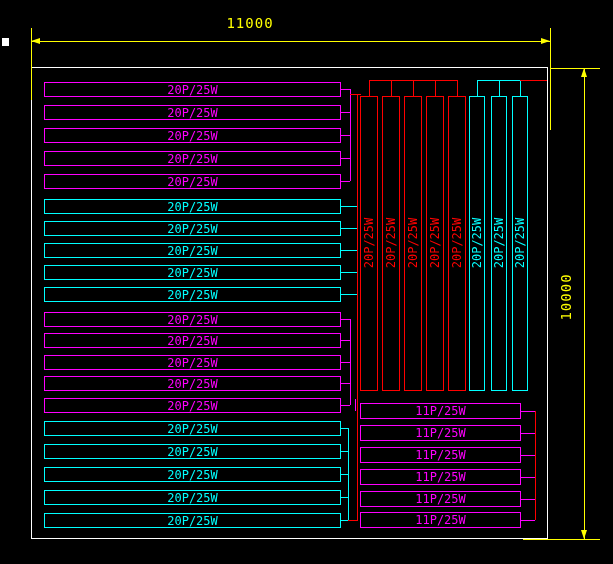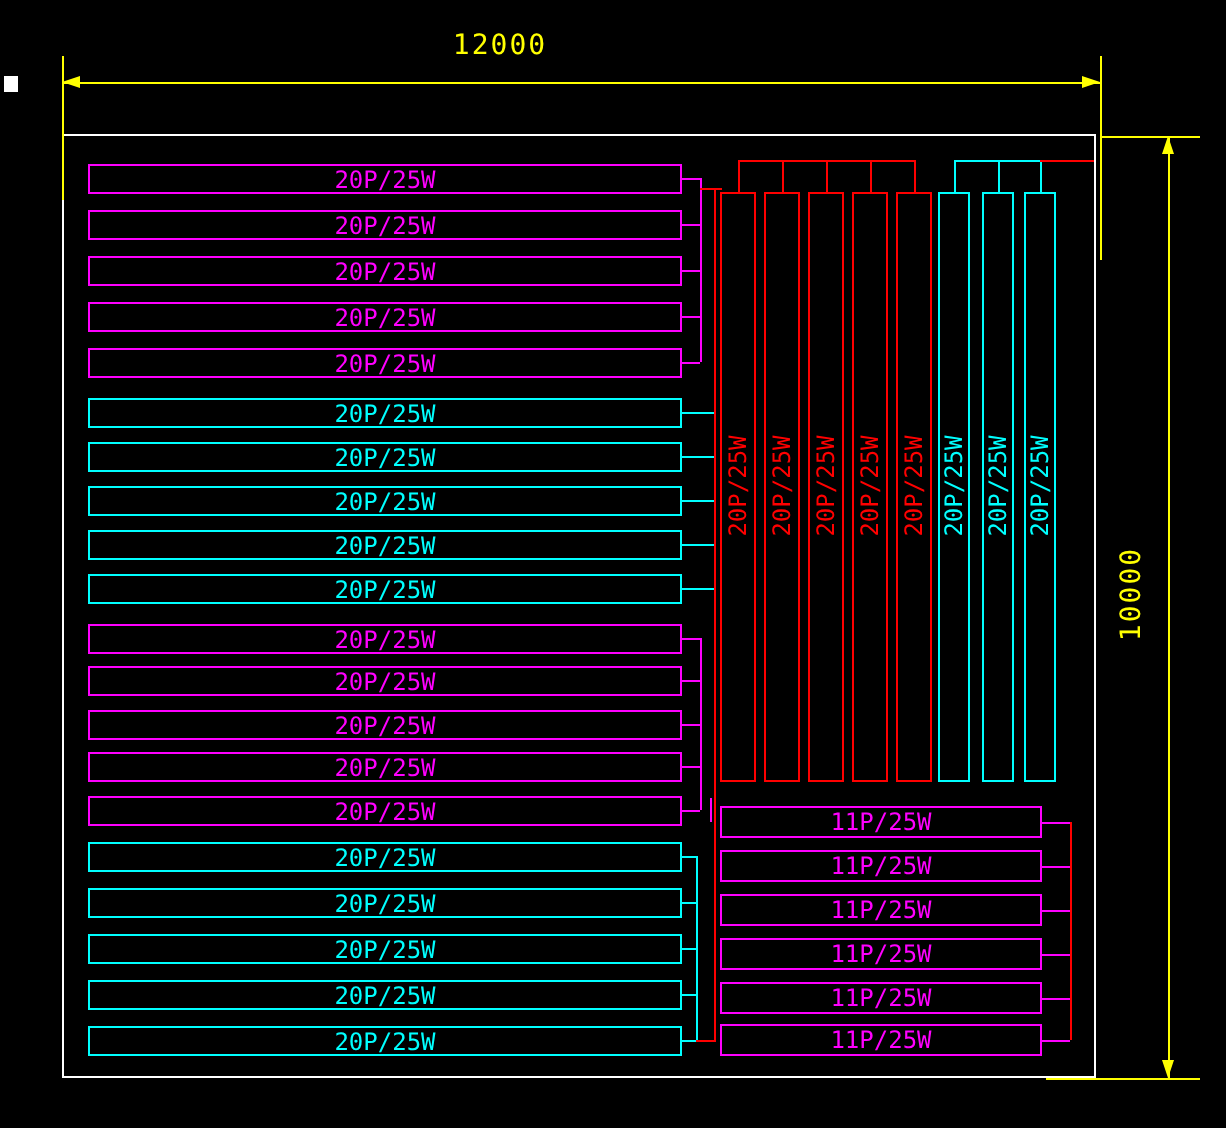--- a/index.html
+++ b/index.html
@@ -19,21 +19,21 @@
 
 <div id="stage">
 
   <div class="abs" style="left:31px;top:67px;width:517px;height:472px;border:1px solid #fff;box-sizing:border-box;"></div>
 
   <div class="abs" style="left:31px;top:28px;width:1px;height:72px;background:#ffff00;"></div>
   <div class="abs" style="left:550px;top:28px;width:1px;height:102px;background:#ffff00;"></div>
   <div class="abs" style="left:31px;top:41px;width:519px;height:1px;background:#ffff00;"></div>
   <div class="tri" style="left:31px;top:38px;border-top:3px solid transparent;border-bottom:3px solid transparent;border-right:9px solid #ffff00;"></div>
   <div class="tri" style="left:541px;top:38px;border-top:3px solid transparent;border-bottom:3px solid transparent;border-left:9px solid #ffff00;"></div>
-  <div class="dimtxt" style="left:224px;top:15px;width:52px;height:16px;color:#ffff00;">12000</div>
+  <div class="dimtxt" style="left:224px;top:15px;width:52px;height:16px;color:#ffff00;">11000</div>
 
   <div class="abs" style="left:550px;top:68px;width:50px;height:1px;background:#ffff00;"></div>
   <div class="abs" style="left:523px;top:539px;width:77px;height:1px;background:#ffff00;"></div>
   <div class="abs" style="left:584px;top:68px;width:1px;height:471px;background:#ffff00;"></div>
   <div class="tri" style="left:581px;top:68px;border-left:3px solid transparent;border-right:3px solid transparent;border-bottom:9px solid #ffff00;"></div>
   <div class="tri" style="left:581px;top:530px;border-left:3px solid transparent;border-right:3px solid transparent;border-top:9px solid #ffff00;"></div>
   <div class="dimtxt" style="left:536px;top:289px;width:60px;height:16px;color:#ffff00;transform:rotate(-90deg);">10000</div>
 
   <div class="abs" style="left:2px;top:38px;width:7px;height:8px;background:#ffffff;"></div>
 <div class="bar" style="left: 44px; top: 82px; width: 297px; height: 15px; border: 1px solid rgb(255, 0, 255); color: rgb(255, 0, 255);">

